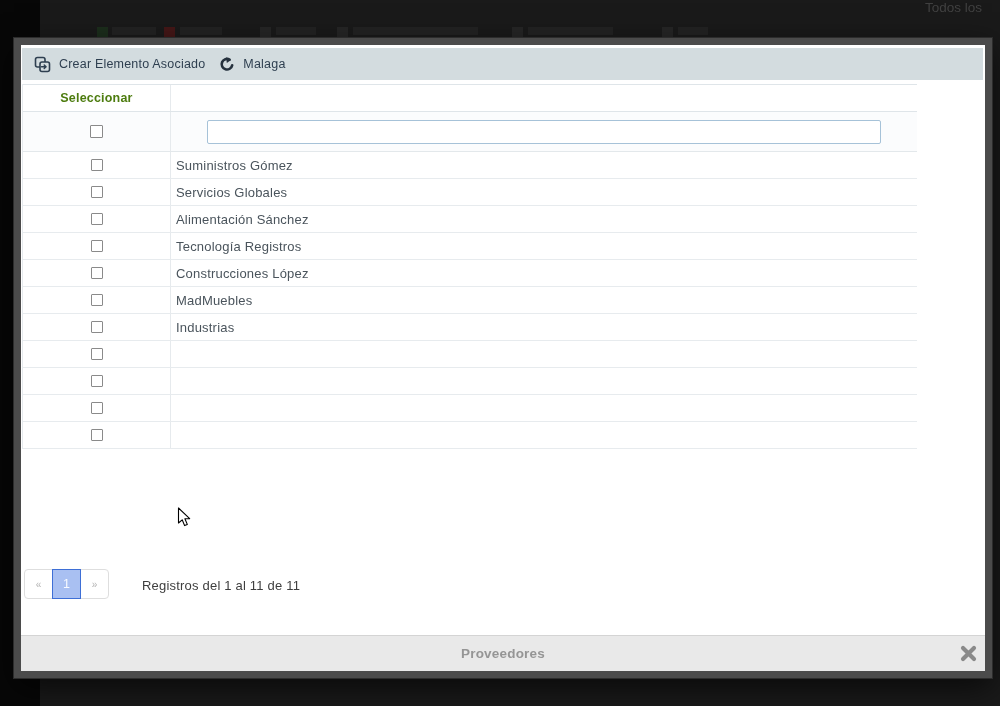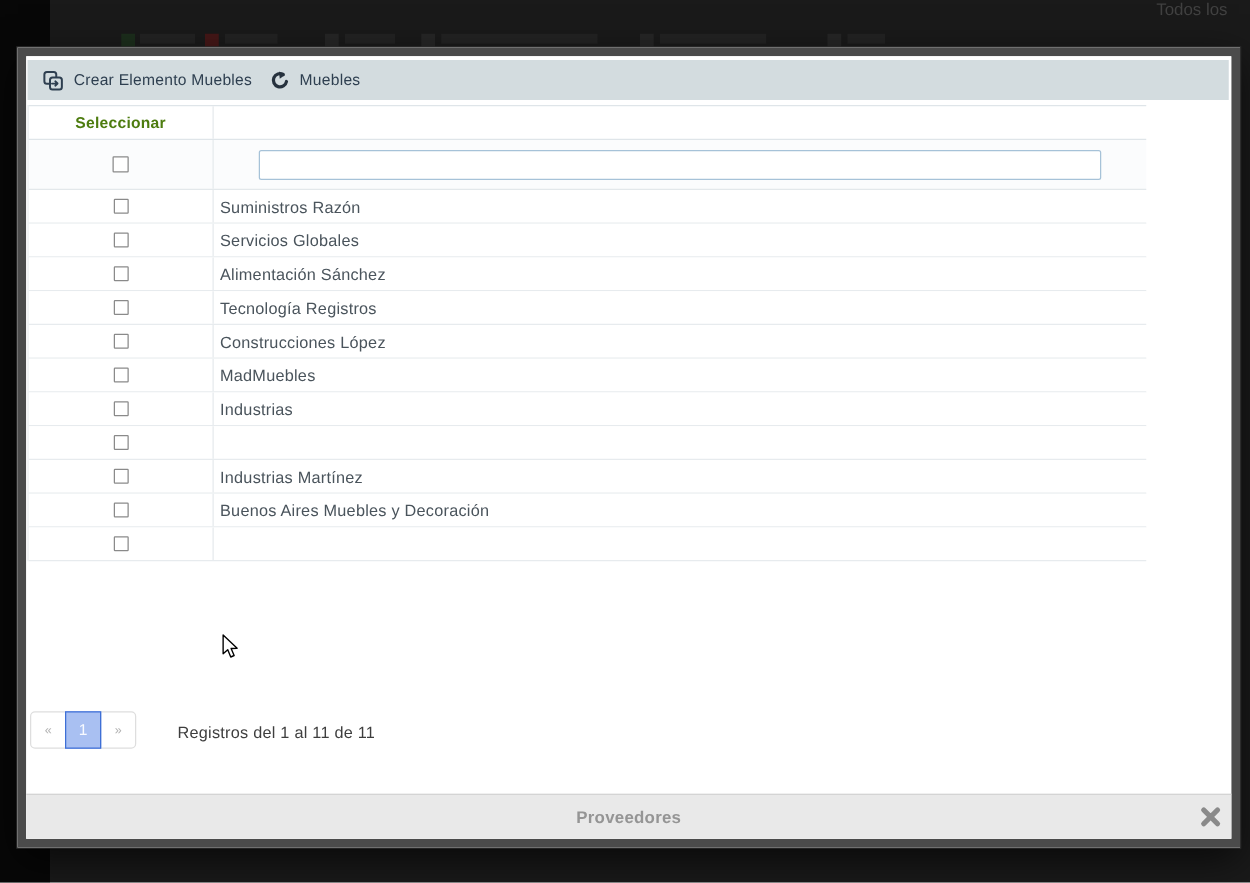--- a/index.html
+++ b/index.html
@@ -147,51 +147,51 @@
 
     <div class="m-toolbar">
       <button class="tb-btn">
         <span>
           <svg width="17" height="17" viewBox="0 0 17 17">
             <rect x="1.5" y="1.5" width="9.5" height="9.5" rx="2" fill="none" stroke="#2e3f50" stroke-width="1.6"></rect>
             <rect x="6" y="6" width="9.5" height="9.5" rx="2" fill="#d3dcdf" stroke="#2e3f50" stroke-width="1.6"></rect>
             <path d="M7.5 10.8 h4.4 M10.2 9 l1.9 1.8 -1.9 1.8" fill="none" stroke="#2e3f50" stroke-width="1.4" stroke-linecap="round" stroke-linejoin="round"></path>
           </svg>
         </span>
-        <span>Crear Elemento Muebles</span>
+        <span>Crear Elemento Asociado</span>
       </button>
       <button class="tb-btn">
         <span>
           <svg width="16" height="16" viewBox="0 0 16 16">
             <path d="M13.2 9.2 A5.3 5.3 0 1 1 10.6 3.6" fill="none" stroke="#26323e" stroke-width="2.6" stroke-linecap="round"></path>
             <path d="M7.2 1.2 L12 3.9 L7.8 6.9 Z" fill="#26323e"></path>
           </svg>
         </span>
-        <span>Muebles</span>
+        <span>Malaga</span>
       </button>
     </div>
 
     <div class="m-table">
       <div class="t-headrow">
         <div class="col-select">Seleccionar</div>
       </div>
       <div class="t-filterrow">
         <div class="col-select">
           <input type="checkbox" class="cbx" style="">
         </div>
         <div class="col-razon">
           <input type="text" class="filter-input" value="" style="">
         </div>
       </div>
       <div>
           <div class="t-row">
     <div class="col-select">
       <input type="checkbox" class="cbx" style="">
     </div>
-    <div class="col-razon cell-name">Suministros Razón</div>
+    <div class="col-razon cell-name">Suministros Gómez</div>
   </div>
           <div class="t-row">
     <div class="col-select">
       <input type="checkbox" class="cbx" style="">
     </div>
     <div class="col-razon cell-name">Servicios Globales</div>
   </div>
           <div class="t-row">
     <div class="col-select">
       <input type="checkbox" class="cbx" style="">
@@ -224,27 +224,25 @@
   </div>
           <div class="t-row">
     <div class="col-select">
       <input type="checkbox" class="cbx" style="">
     </div>
   </div>
           <div class="t-row">
     <div class="col-select">
       <input type="checkbox" class="cbx" style="">
     </div>
-    <div class="col-razon cell-name">Industrias Martínez</div>
-  </div>
-          <div class="t-row">
-    <div class="col-select">
-      <input type="checkbox" class="cbx" style="">
-    </div>
-    <div class="col-razon cell-name">Buenos Aires Muebles y Decoración</div>
+  </div>
+          <div class="t-row">
+    <div class="col-select">
+      <input type="checkbox" class="cbx" style="">
+    </div>
   </div>
           <div class="t-row">
     <div class="col-select">
       <input type="checkbox" class="cbx" style="">
     </div>
   </div>
         </div>
     </div>
 
     <div class="m-pagination">

